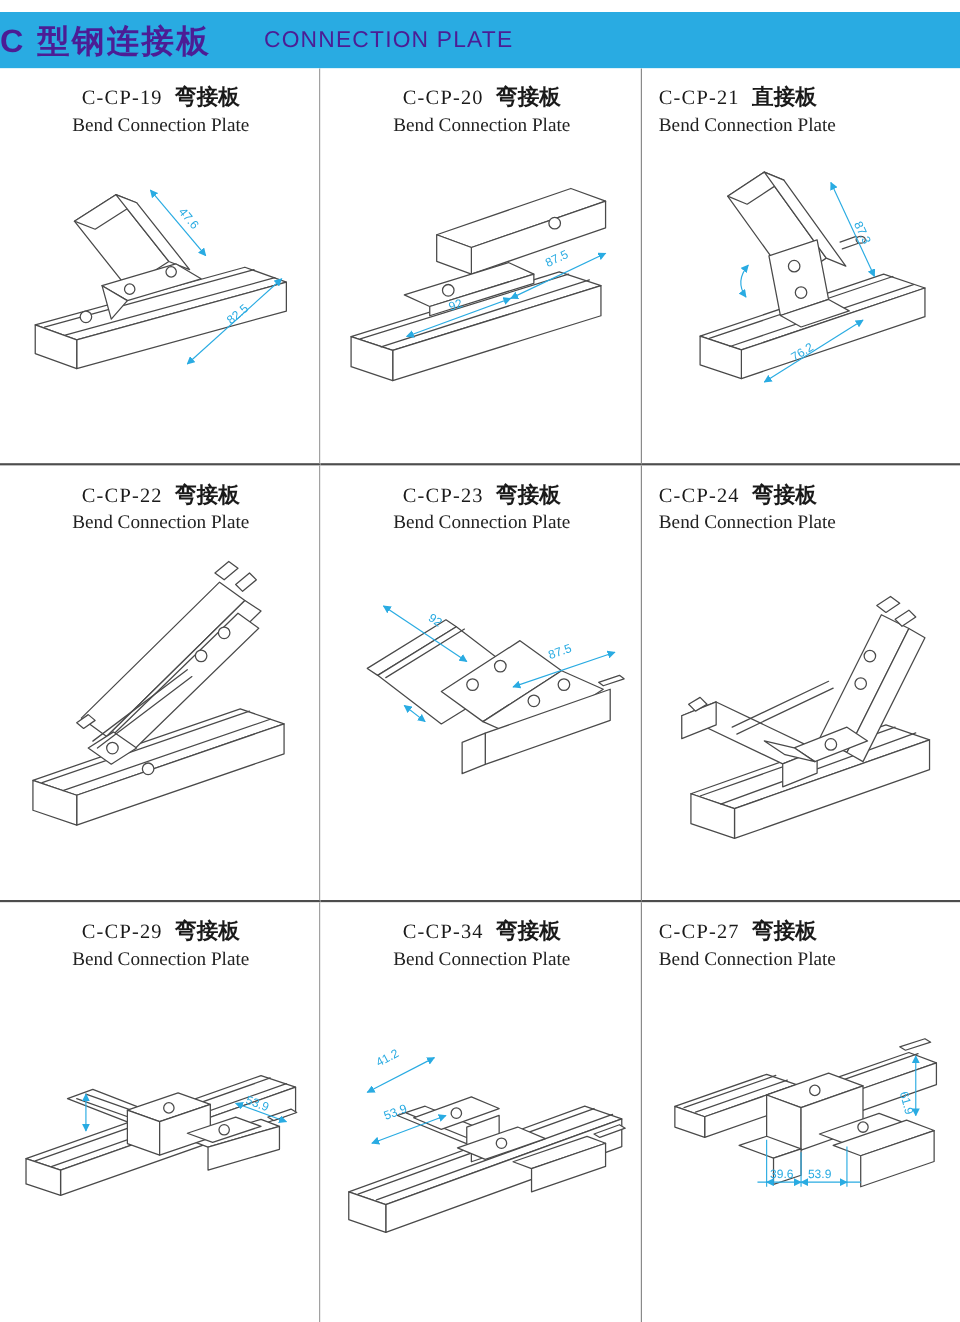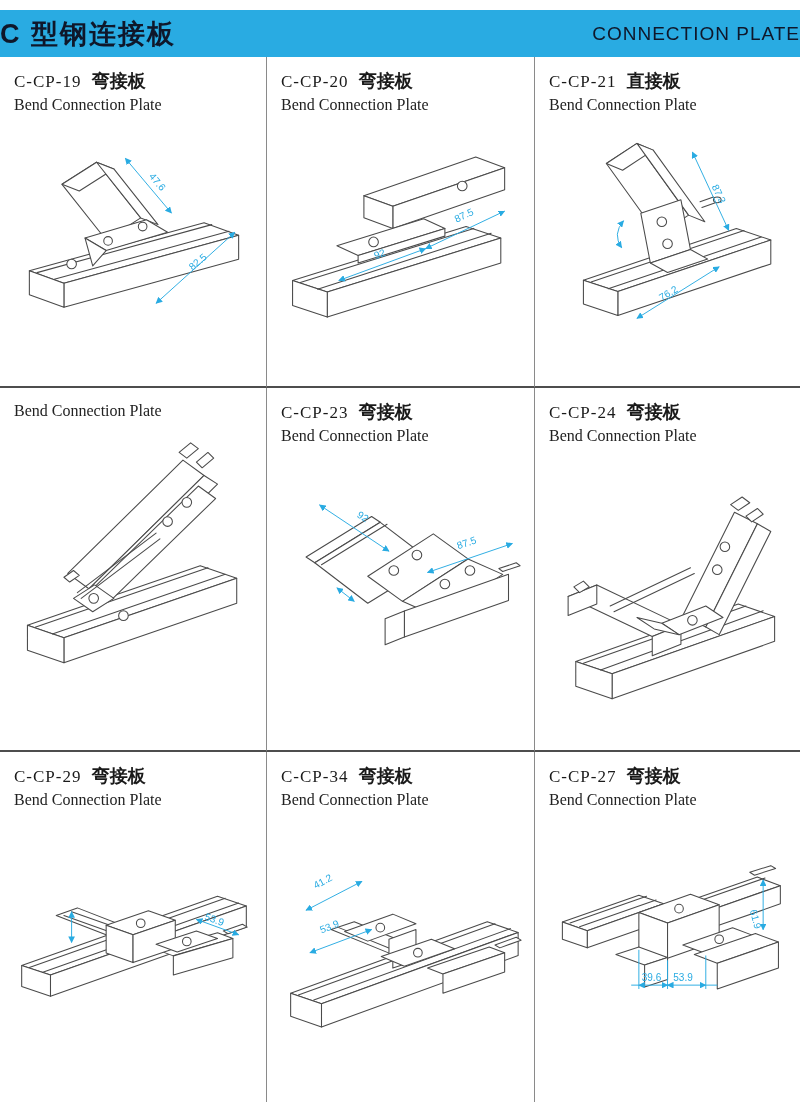--- a/index.html
+++ b/index.html
@@ -1,24 +1,24 @@
 <!DOCTYPE html>
 <html><head>
 <meta charset="utf-8">
 <style>
   html,body{margin:0;padding:0;background:#fff;}
   body{width:800px;height:1102px;position:relative;font-family:"Liberation Serif",serif;color:#1a1a1a;}
   .topstrip{height:10px;background:#fff;}
-  .banner{height:47px;background:#29abe2;display:flex;align-items:center;justify-content:space-between;gap:30px;
-          font-family:"Liberation Sans",sans-serif;color:#0f172a;}
+  .banner{height:47px;background:#29abe2;display:flex;align-items:center;justify-content:flex-start;gap:44px;
+          font-family:"Liberation Sans",sans-serif;color:#4c1d95;}
   .banner .zh{font-size:27px;font-weight:700;letter-spacing:2px;}
   .banner .en{font-size:19px;font-weight:400;letter-spacing:1px;}
   .grid{display:grid;grid-template-columns:267px 268px 265px;grid-template-rows:331px 364px 350px;width:800px;}
   .cell{box-sizing:border-box;padding:12px 12px 0 14px;overflow:hidden;background:#fff;}
-  .cell.c1,.cell.c2{border-right:1px solid #8a8a8a;}
+  .cell.c1,.cell.c2{border-right:1px solid #8a8a8a;text-align:center;}
   .cell.r1,.cell.r2{border-bottom:2px solid #4d4d4d;}
   .title{font-size:17px;line-height:24px;white-space:nowrap;}
   .title .model{font-family:"Liberation Serif",serif;letter-spacing:1px;}
   .title .zh{font-weight:700;font-size:18px;margin-left:6px;font-family:"Liberation Sans",sans-serif;}
   .subtitle{font-size:16px;line-height:22px;color:#222;}
   .art{display:flex;justify-content:center;margin-top:6px;}
   svg{display:block;}
   .k{fill:none;stroke:#4a4a4a;stroke-width:1.1;stroke-linejoin:round;stroke-linecap:round;}
   .kf{fill:#ffffff;stroke:#4a4a4a;stroke-width:1.1;stroke-linejoin:round;}
   .d{fill:none;stroke:#29abe2;stroke-width:1;}
@@ -146,20 +146,24 @@
           <path class="d" marker-start="url(#ar)" marker-end="url(#ar)" d="M150,26 L188,108"></path>
           <text class="dt" x="170" y="62" transform="rotate(65 170 62)">87.3</text>
           <path class="d" marker-start="url(#ar)" marker-end="url(#ar)" d="M92,200 L178,146"></path>
           <text class="dt" x="118" y="182" transform="rotate(-31 118 182)">76.2</text>
         </g>
       </svg>
     </div>
   </div>
 
   <div class="cell r2 c1">
+    <div class="title">
+      <span class="model">C-CP-22</span>
+      <span class="zh">弯接板</span>
+    </div>
     <div class="subtitle">Bend Connection Plate</div>
     <div class="art">
       <svg width="250" height="262" viewBox="0 0 250 262">
         <g>
           <path class="kf" d="M14,200 L194,138 L232,151 L52,213 Z"></path>
           <path class="kf" d="M52,213 L232,151 L232,177 L52,239 Z"></path>
           <path class="kf" d="M14,200 L52,213 L52,239 L14,226 Z"></path>
           <path class="k" d="M22,202 L202,140 M40,209 L220,147"></path>
         </g>
         <g>

